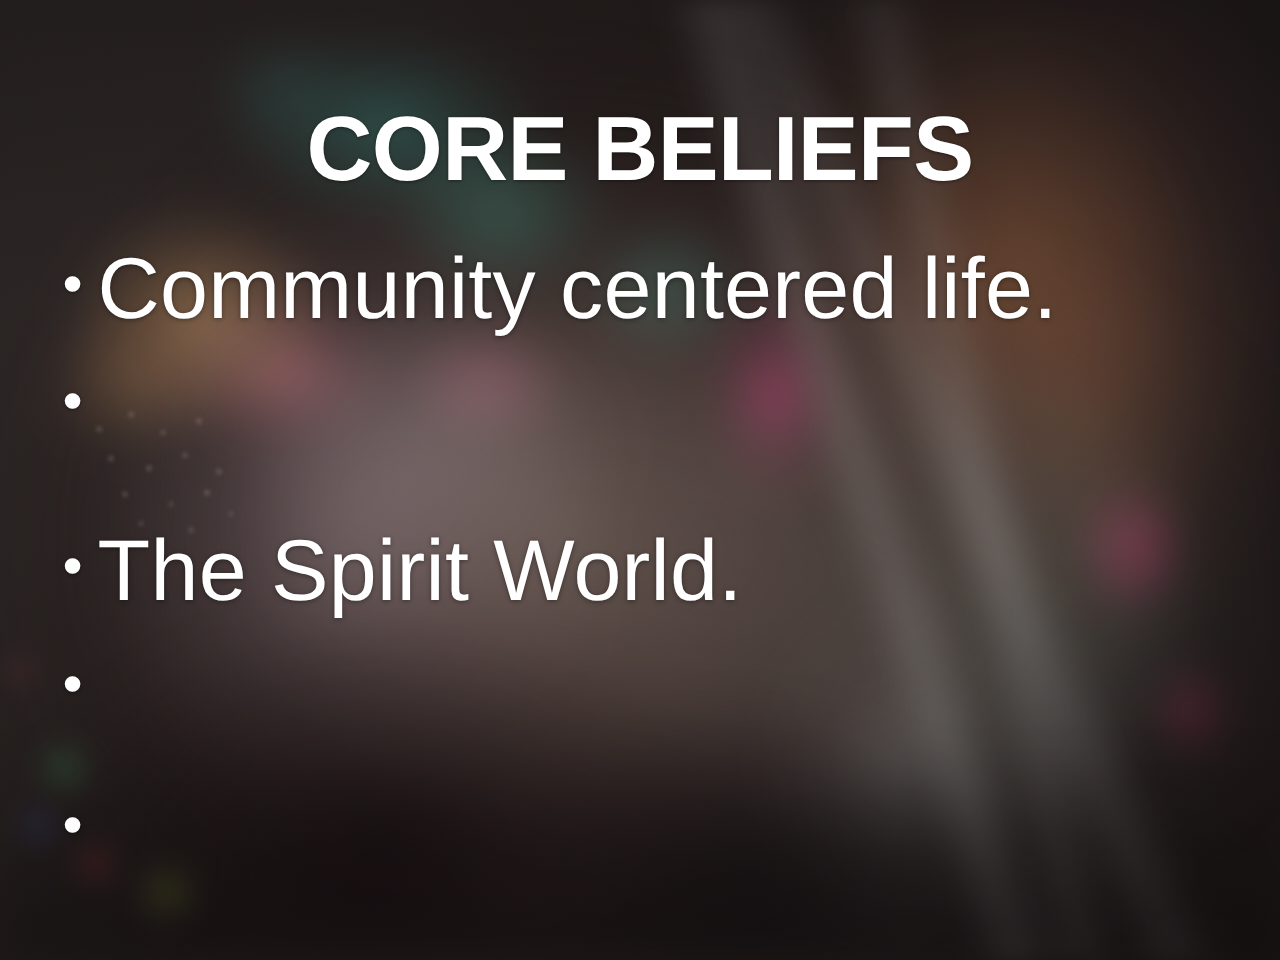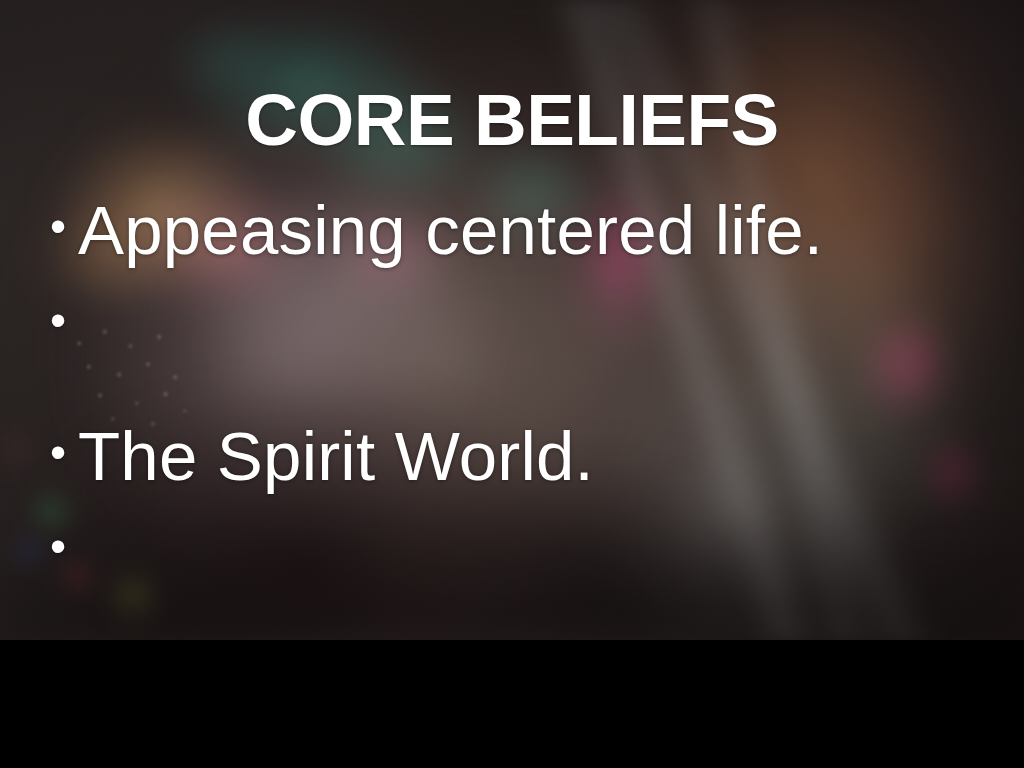--- a/index.html
+++ b/index.html
@@ -8,21 +8,21 @@
     padding: 0;
     background: #000;
   }
   body {
     font-family: "Liberation Sans", sans-serif;
   }
 
   #slide {
     position: relative;
     width: 1024px;
-    height: 640px;
+    height: 768px;
     overflow: hidden;
     background: #404040;
     user-select: none;
   }
 
   
   .bg-layer {
     position: absolute;
     inset: 0;
     pointer-events: none;
@@ -294,21 +294,21 @@
   <div class="bg-layer" id="bg-scrim"></div>
 
   <div id="content">
 
     <h1 id="slide-title">CORE BELIEFS</h1>
 
     <ul id="bullet-list">
 
       <li class="bullet-item">
         <span class="bullet-marker">•</span>
-        <span class="bullet-text">Appeasing centered life.</span>
+        <span class="bullet-text">Community centered life.</span>
       </li>
 
       <li class="bullet-item">
         <span class="bullet-marker">•</span>
       </li>
 
       <li class="bullet-item">
         <span class="bullet-marker">•</span>
         <span class="bullet-text">The Spirit World.</span>
       </li>

